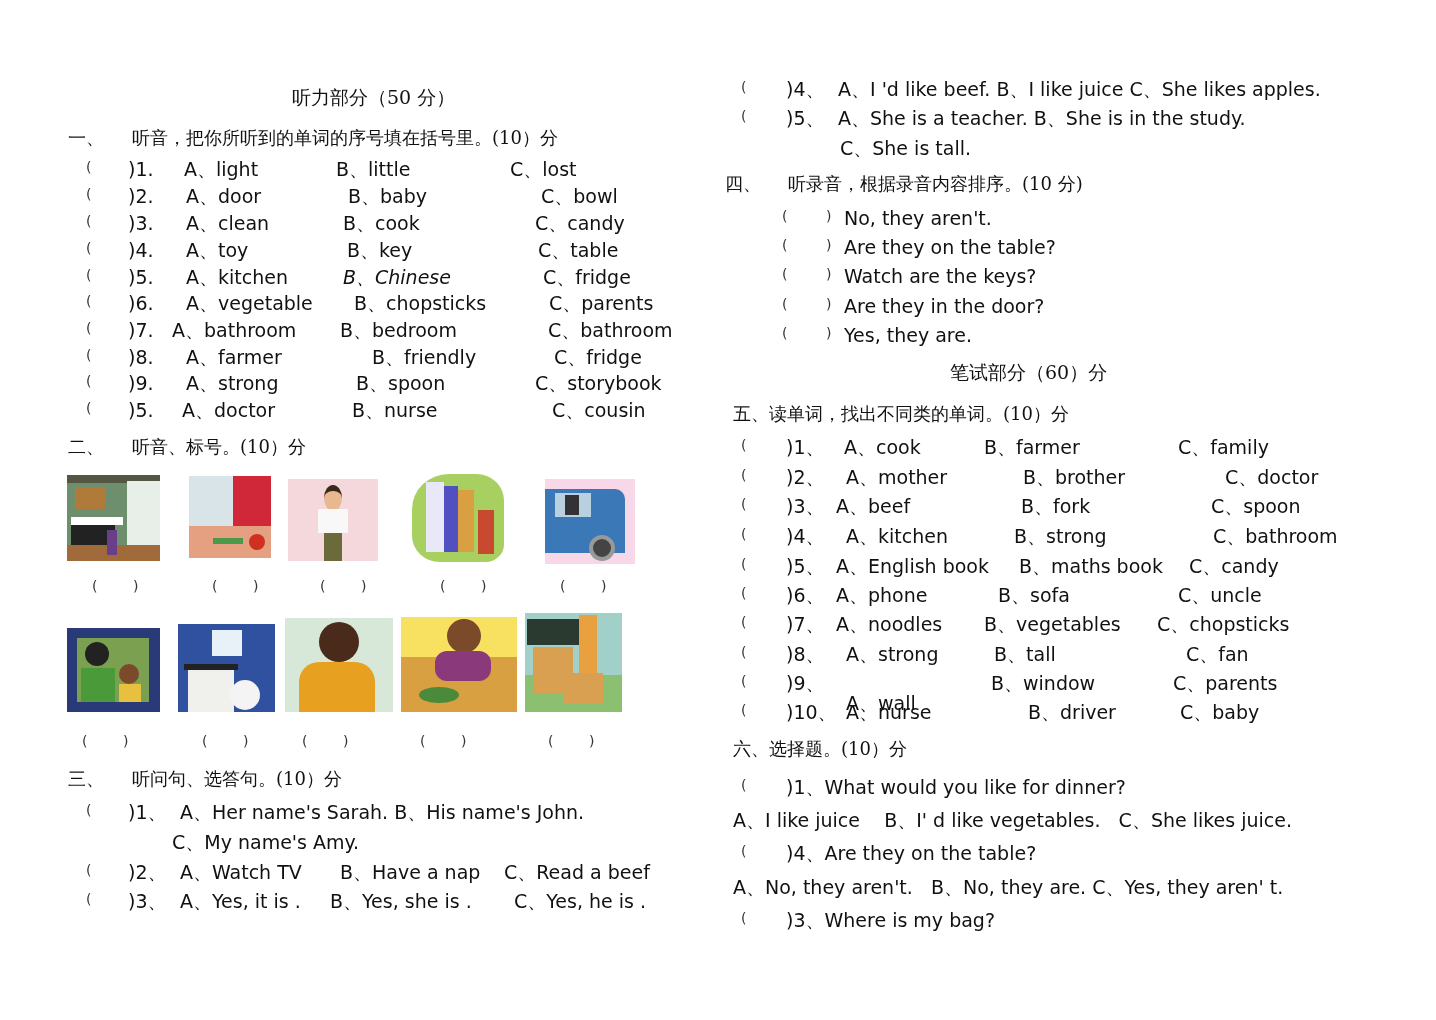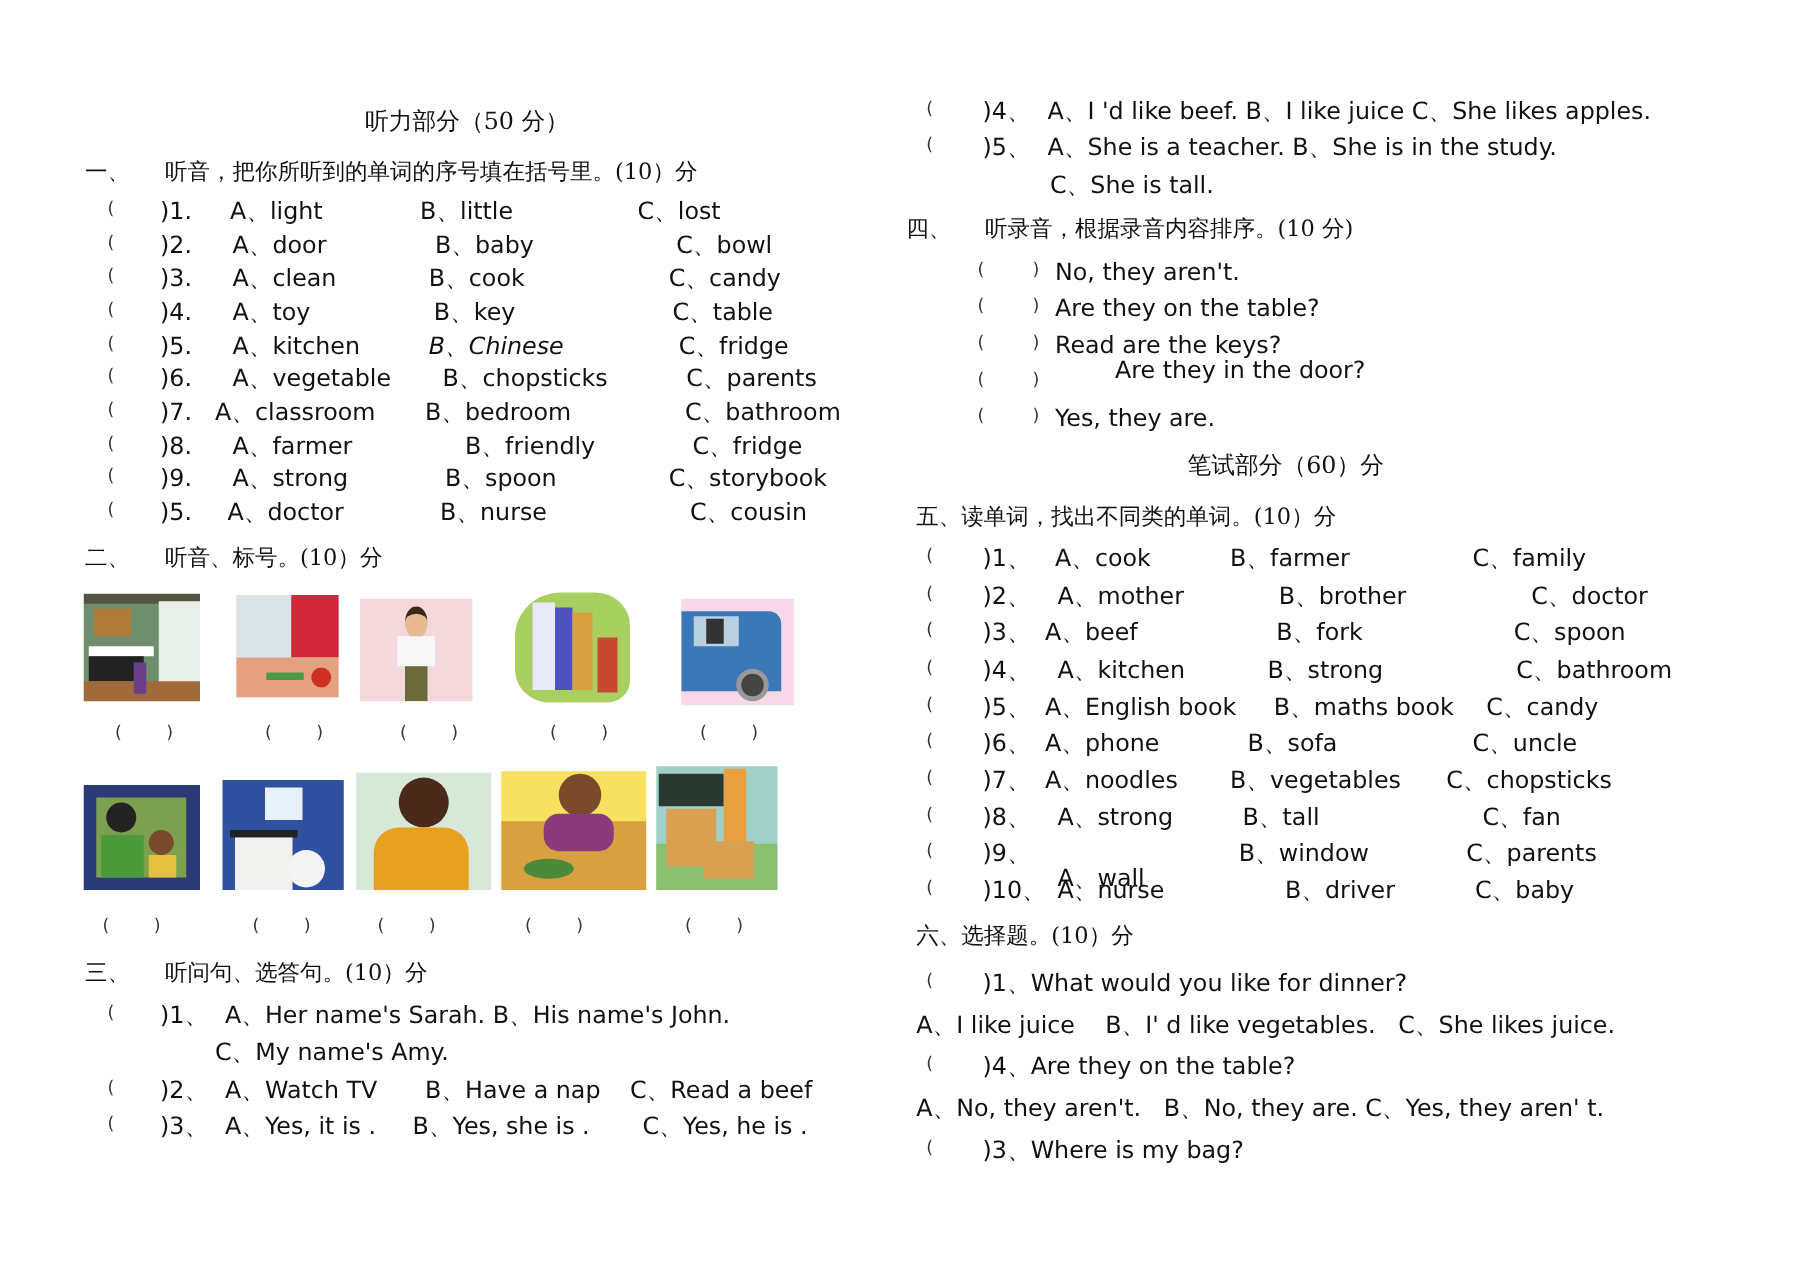--- a/index.html
+++ b/index.html
@@ -45,21 +45,21 @@
     <div class="t" style="left:186px;top:266px;">A、kitchen</div>
     <div class="t" style="left:343px;top:266px;font-style:italic;">B、Chinese</div>
     <div class="t" style="left:543px;top:266px;">C、fridge</div>
     <div class="paren" style="left:86px;top:293px;">(</div>
     <div class="t" style="left:128px;top:292px;">)6.</div>
     <div class="t" style="left:186px;top:292px;">A、vegetable</div>
     <div class="t" style="left:354px;top:292px;">B、chopsticks</div>
     <div class="t" style="left:549px;top:292px;">C、parents</div>
     <div class="paren" style="left:86px;top:320px;">(</div>
     <div class="t" style="left:128px;top:319px;">)7.</div>
-    <div class="t" style="left:172px;top:319px;">A、classroom</div>
+    <div class="t" style="left:172px;top:319px;">A、bathroom</div>
     <div class="t" style="left:340px;top:319px;">B、bedroom</div>
     <div class="t" style="left:548px;top:319px;">C、bathroom</div>
     <div class="paren" style="left:86px;top:347px;">(</div>
     <div class="t" style="left:128px;top:346px;">)8.</div>
     <div class="t" style="left:186px;top:346px;">A、farmer</div>
     <div class="t" style="left:372px;top:346px;">B、friendly</div>
     <div class="t" style="left:554px;top:346px;">C、fridge</div>
     <div class="paren" style="left:86px;top:373px;">(</div>
     <div class="t" style="left:128px;top:372px;">)9.</div>
     <div class="t" style="left:186px;top:372px;">A、strong</div>
@@ -189,24 +189,24 @@
 
 <div id="sec4">
     <div class="paren" style="left:782px;top:208px;">(</div>
     <div class="paren" style="left:826px;top:208px;">)</div>
     <div class="t" style="left:844px;top:207px;">No, they aren't.</div>
     <div class="paren" style="left:782px;top:237px;">(</div>
     <div class="paren" style="left:826px;top:237px;">)</div>
     <div class="t" style="left:844px;top:236px;">Are they on the table?</div>
     <div class="paren" style="left:782px;top:266px;">(</div>
     <div class="paren" style="left:826px;top:266px;">)</div>
-    <div class="t" style="left:844px;top:265px;">Read are the keys?</div>
+    <div class="t" style="left:844px;top:265px;">Watch are the keys?</div>
     <div class="paren" style="left:782px;top:296px;">(</div>
     <div class="paren" style="left:826px;top:296px;">)</div>
-    <div class="t" style="left:844px;top:285px;margin-left:48px;">Are they in the door?</div>
+    <div class="t" style="left:844px;top:295px;">Are they in the door?</div>
     <div class="paren" style="left:782px;top:325px;">(</div>
     <div class="paren" style="left:826px;top:325px;">)</div>
     <div class="t" style="left:844px;top:324px;">Yes, they are.</div>
   </div>
 
 <div class="t title" style="left:950px;top:361px;">笔试部分（60）分</div>
 
 <div class="t cn" style="left:733px;top:403px;">五、读单词，找出不同类的单词。(10）分</div>
 
 <div id="sec5">

